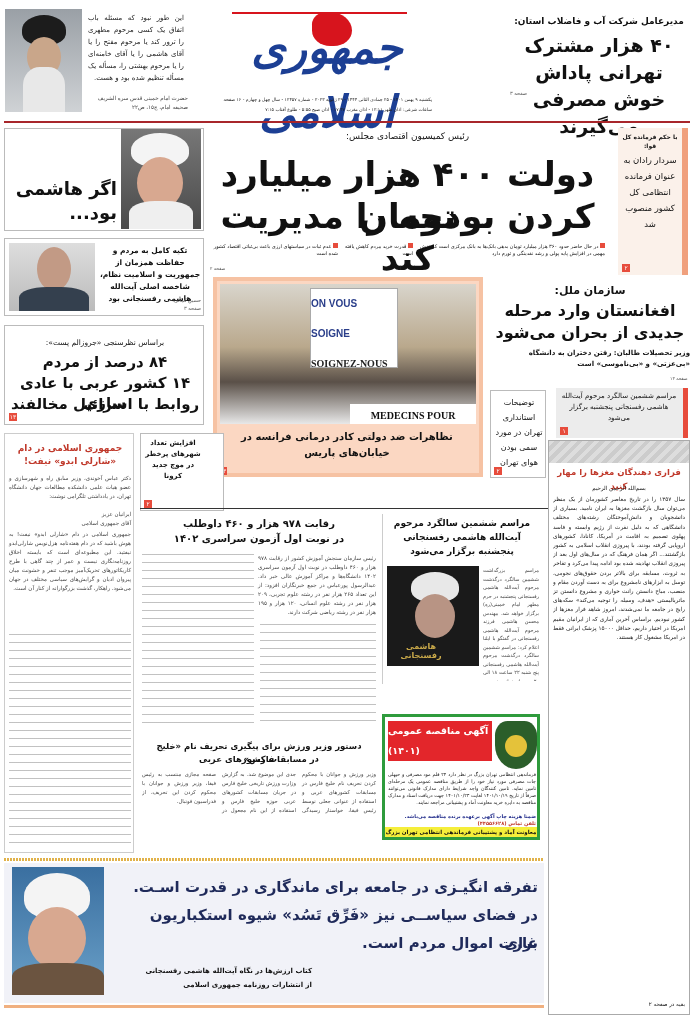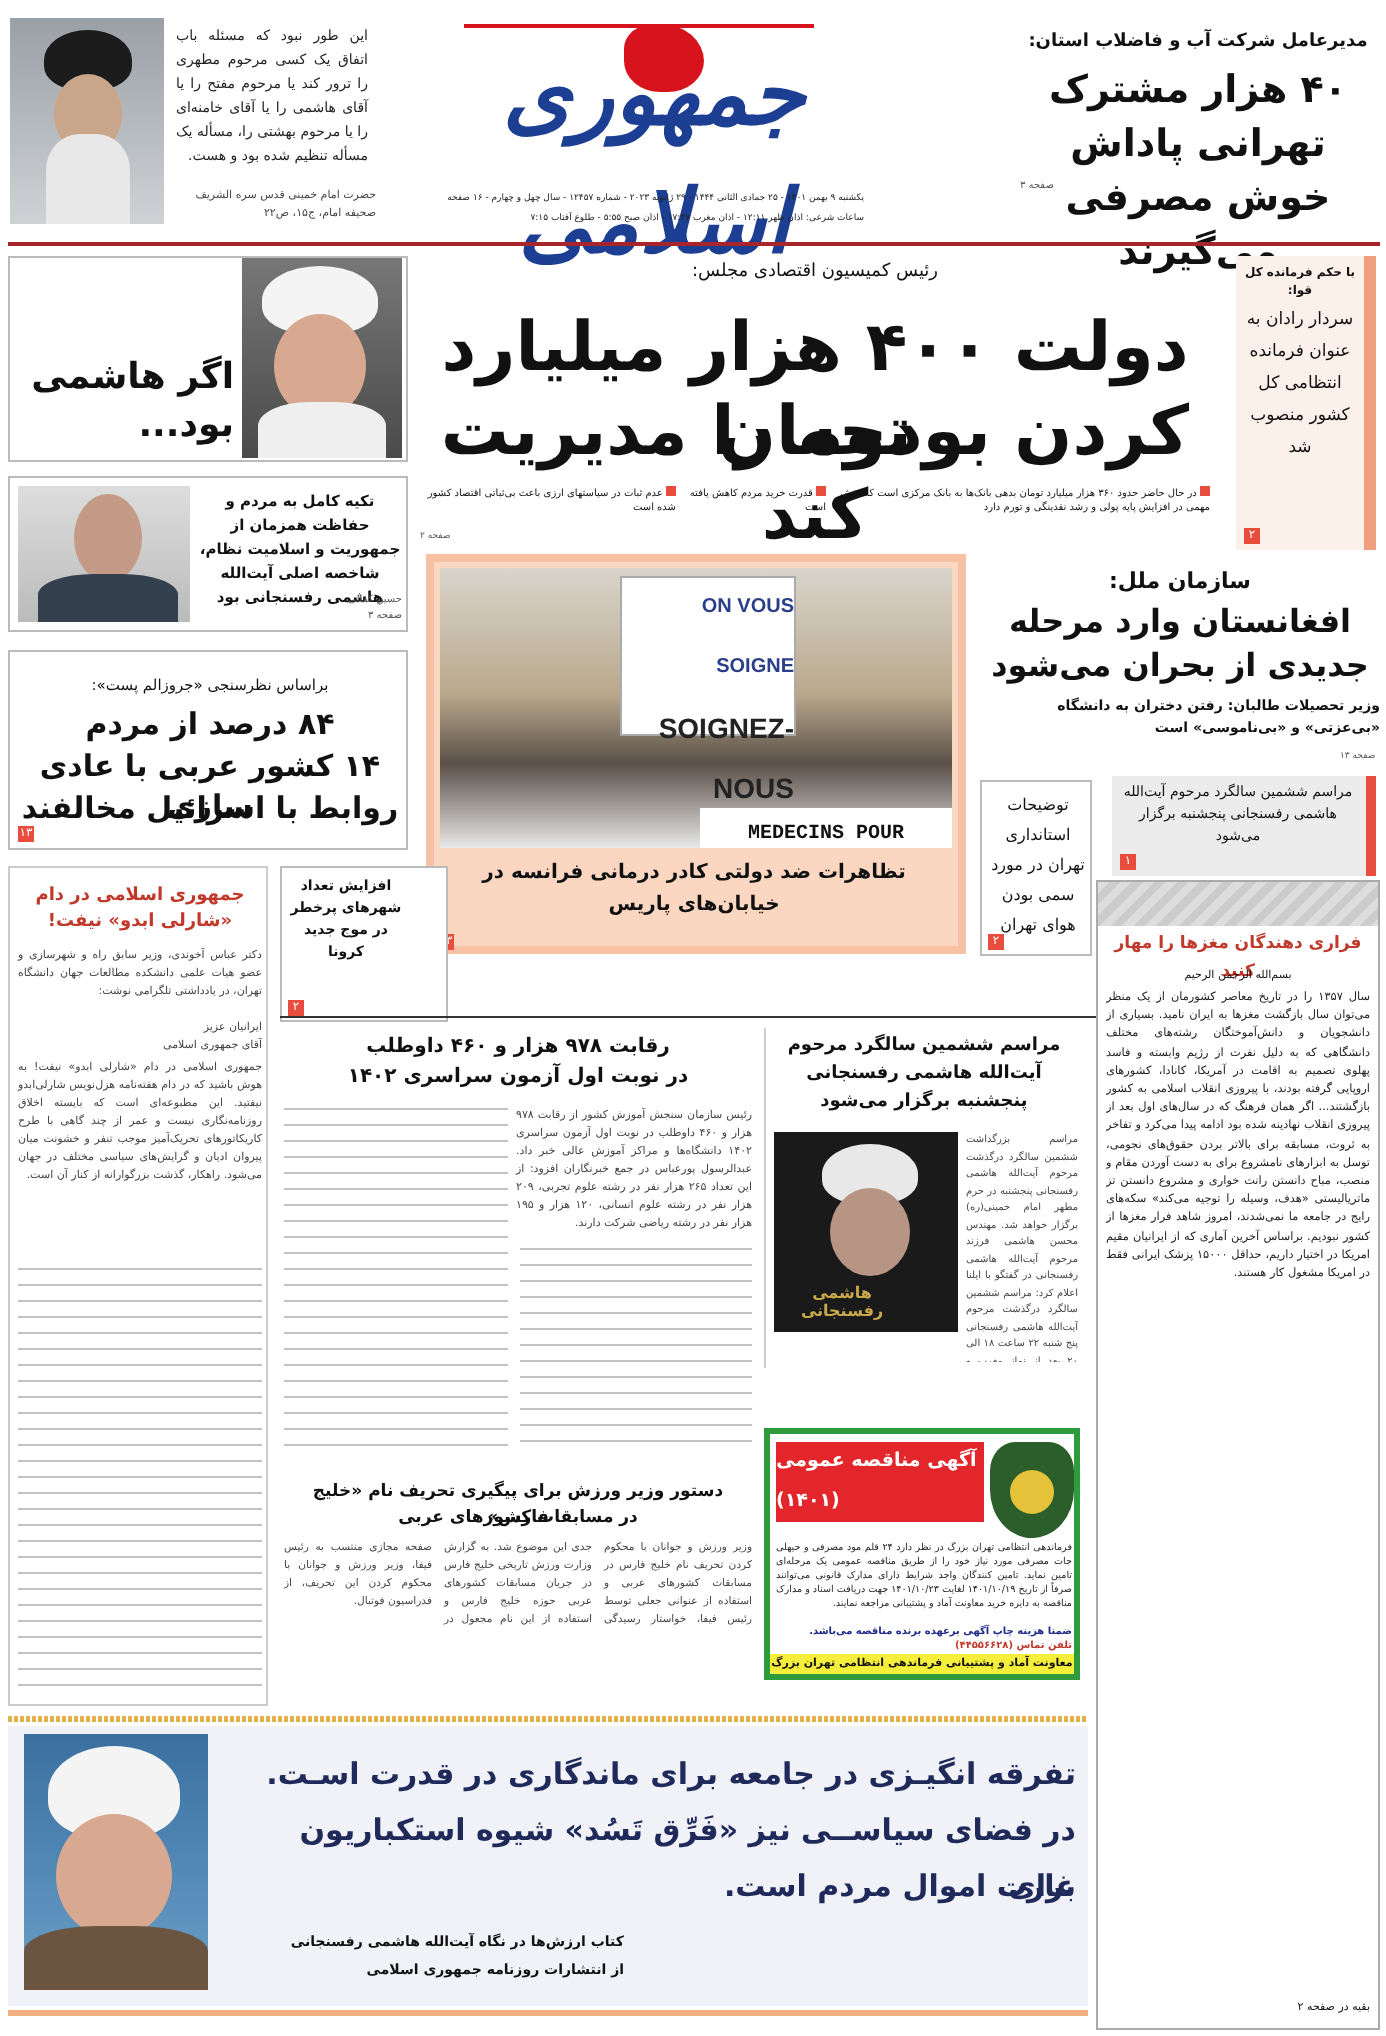--- a/index.html
+++ b/index.html
@@ -91,26 +91,26 @@
 </div>
 
 <div class="abs" style="left:618px;top:128px;width:70px;height:147px;background:#fbf1ea;border-right:6px solid #f0a07d">
   <div class="abs" style="left:2px;top:4px;width:60px;font-size:6px;line-height:9px;text-align:center;font-weight:bold">با حکم فرمانده کل قوا:</div>
   <div class="abs" style="left:4px;top:24px;width:56px;font-size:8.5px;line-height:16px;text-align:center">سردار رادان به عنوان فرمانده انتظامی کل کشور منصوب شد</div>
   <div class="badge" style="left:4px;top:136px">۲</div>
 </div>
 
 <div class="abs peach" style="left:213px;top:277px;width:270px;height:200px;background:#fbd7c2;border:4px solid #f6c2a3">
   <div class="abs" style="left:3px;top:3px;width:256px;height:140px;background:linear-gradient(180deg,#d9d5cc 0%,#b9a88c 45%,#5a5048 70%,#e8e8e8 100%);overflow:hidden">
-    <div class="abs" style="left:90px;top:4px;width:88px;height:80px;background:#fff;border:1px solid #aaa;text-align:right;direction:ltr">
+    <div class="abs" style="left:90px;top:4px;width:88px;height:80px;background:#fff;border:1px solid #aaa;text-align:left;direction:ltr">
       <div style="font-size:10px;line-height:30px;font-weight:bold;color:#2a3e8a;font-family:'Liberation Sans',sans-serif">ON VOUS SOIGNE</div>
-      <div style="font-size:14px;line-height:30px;font-weight:bold;color:#222;font-family:Liberation Sans, sans-serif">SOIGNEZ-NOUS</div>
+      <div style="font-size:10px;line-height:30px;font-weight:bold;color:#222;font-family:Liberation Serif, serif">SOIGNEZ-NOUS</div>
     </div>
     <div class="abs" style="left:130px;top:120px;width:126px;height:20px;background:#fff;direction:ltr;text-align:center">
-      <span style="font-size:10px;font-weight:bold;line-height:20px;color:#111;font-family:Liberation Mono, monospace">MEDECINS POUR</span>
+      <span style="font-size:10px;font-weight:bold;line-height:20px;color:#111;font-family:Liberation Serif, serif">MEDECINS POUR</span>
     </div>
   </div>
   <div class="abs hd" style="left:20px;top:148px;width:220px;font-size:10px;line-height:16px">تظاهرات ضد دولتی کادر درمانی فرانسه در خیابان‌های پاریس</div>
   <div class="badge" style="left:2px;top:186px">۱۳</div>
 </div>
 
 <div class="abs" style="left:490px;top:280px;width:200px;height:105px">
   <div class="abs" style="left:0;top:4px;width:200px;text-align:center;font-size:11px;font-weight:bold">سازمان ملل:</div>
   <div class="abs hd" style="left:0;top:20px;width:200px;font-size:16px;line-height:22px">افغانستان وارد مرحله جدیدی از بحران می‌شود</div>
   <div class="abs" style="left:0;top:68px;width:200px;font-size:7px;line-height:11px;font-weight:bold;text-align:right">وزیر تحصیلات طالبان: رفتن دختران به دانشگاه «بی‌عزتی» و «بی‌ناموسی» است</div>

